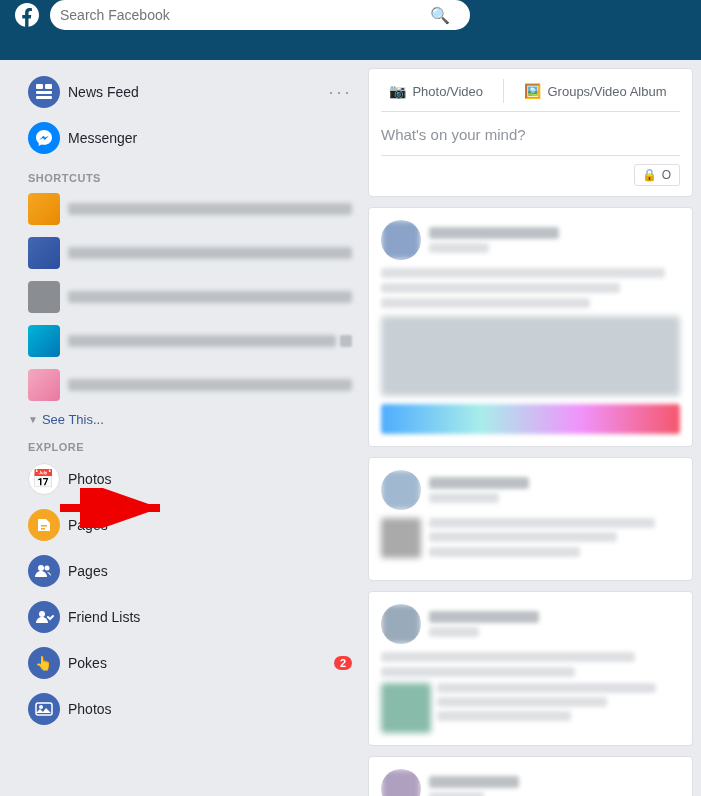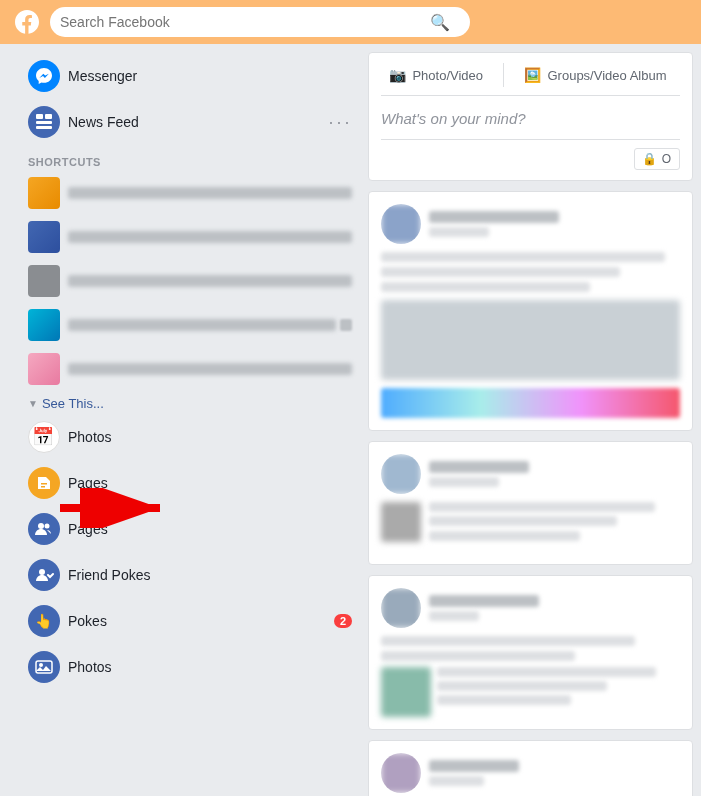--- a/index.html
+++ b/index.html
@@ -7,24 +7,24 @@
       width: 701px;
       height: 796px;
       font-family: -apple-system, BlinkMacSystemFont, 'Helvetica Neue', Helvetica, Arial, sans-serif;
       font-size: 14px;
       background: #e9ebee;
       overflow: hidden;
     }
 
     
     #topnav {
-      background: #fdba74;
-      height: 44px;
-      display: flex;
-      align-items: center;
+      background: #0c4a6e;
+      height: 60px;
+      display: flex;
+      align-items: flex-start;
       padding: 0 12px;
       position: relative;
       z-index: 10;
     }
     #topnav .fb-logo {
       width: 30px;
       height: 30px;
       display: flex;
       align-items: center;
       justify-content: center;
@@ -212,21 +212,20 @@
     .composer-divider {
       width: 1px;
       background: #dddfe2;
       margin: 0 4px;
     }
     .composer-input {
       color: #90949c;
       font-size: 15px;
       padding: 4px 0;
       cursor: text;
-      font-style: italic;
     }
     .composer-bottom {
       display: flex;
       justify-content: flex-end;
       padding-top: 8px;
       border-top: 1px solid #dddfe2;
       margin-top: 8px;
       align-items: center;
       gap: 8px;
     }
@@ -340,41 +339,41 @@
     <input type="text" placeholder="Search Facebook" style="">
     <span class="search-icon">🔍</span>
   </div>
 </nav>
 
 <div id="main-layout">
 
   <aside id="sidebar">
 
     <div class="nav-item">
-      <div class="icon" style="background:#0084ff; border-radius:50%;">
-        <svg width="20" height="20" viewBox="0 0 20 20" fill="white">
-          <path d="M10 2C5.6 2 2 5.3 2 9.4c0 2.2 1 4.1 2.7 5.5V18l2.8-1.5c.8.2 1.6.3 2.5.3 4.4 0 8-3.3 8-7.4S14.4 2 10 2zm.9 10L9 10.1l-3.7 1.9 4-4.3 1.9 1.9 3.6-1.9-3.9 4.3z"></path>
-        </svg>
-      </div>
-      <span class="label">Messenger</span>
-    </div>
-
-    <div class="nav-item">
       <div class="icon" style="background:#4267b2;">
         <svg width="20" height="20" viewBox="0 0 20 20" fill="white">
           <rect x="2" y="2" width="7" height="5" rx="1"></rect>
           <rect x="11" y="2" width="7" height="5" rx="1"></rect>
           <rect x="2" y="9" width="16" height="3" rx="1"></rect>
           <rect x="2" y="14" width="16" height="3" rx="1"></rect>
         </svg>
       </div>
       <span class="label">News Feed</span>
       <span class="dots">···</span>
     </div>
 
+    <div class="nav-item">
+      <div class="icon" style="background:#0084ff; border-radius:50%;">
+        <svg width="20" height="20" viewBox="0 0 20 20" fill="white">
+          <path d="M10 2C5.6 2 2 5.3 2 9.4c0 2.2 1 4.1 2.7 5.5V18l2.8-1.5c.8.2 1.6.3 2.5.3 4.4 0 8-3.3 8-7.4S14.4 2 10 2zm.9 10L9 10.1l-3.7 1.9 4-4.3 1.9 1.9 3.6-1.9-3.9 4.3z"></path>
+        </svg>
+      </div>
+      <span class="label">Messenger</span>
+    </div>
+
     <div class="section-header">SHORTCUTS</div>
 
     <div class="shortcut-item">
       <div class="shortcut-thumb thumb-orange"></div>
       <div class="shortcut-text" style="width:140px;"></div>
     </div>
     <div class="shortcut-item">
       <div class="shortcut-thumb thumb-blue"></div>
       <div class="shortcut-text" style="width:100px;"></div>
     </div>
@@ -390,20 +389,21 @@
     <div class="shortcut-item">
       <div class="shortcut-thumb thumb-pink"></div>
       <div class="shortcut-text" style="width:110px;"></div>
     </div>
 
     <div class="see-more">
       <span class="arrow">▼</span>
       <span>See This...</span>
     </div>
 
+    <div class="section-header">EXPLORE</div>
 
     <div class="nav-item">
       <div class="icon icon-events" style="font-size:18px; background:#fff; border:1px solid #ddd;">
         📅
       </div>
       <span class="label">Photos</span>
     </div>
 
     <div class="nav-item">
       <div class="icon" style="background:#f5a623; font-size:16px; color:white; font-weight:bold;">
@@ -431,21 +431,21 @@
 
 
     <div class="nav-item">
       <div class="icon" style="background:#4267b2;">
         <svg width="20" height="20" viewBox="0 0 20 20" fill="white">
           <circle cx="8" cy="7" r="3"></circle>
           <path d="M2 16c0-3.3 2.7-6 6-6s6 2.7 6 6"></path>
           <path d="M14 10l2 2 3-3" stroke="white" stroke-width="2" fill="none" stroke-linecap="round"></path>
         </svg>
       </div>
-      <span class="label">Friend Pokes</span>
+      <span class="label">Friend Lists</span>
     </div>
 
     <div class="nav-item">
       <div class="icon" style="background:#4267b2; font-size:14px;">
         👆
       </div>
       <span class="label">Pokes</span>
       <span class="badge">2</span>
     </div>
 

